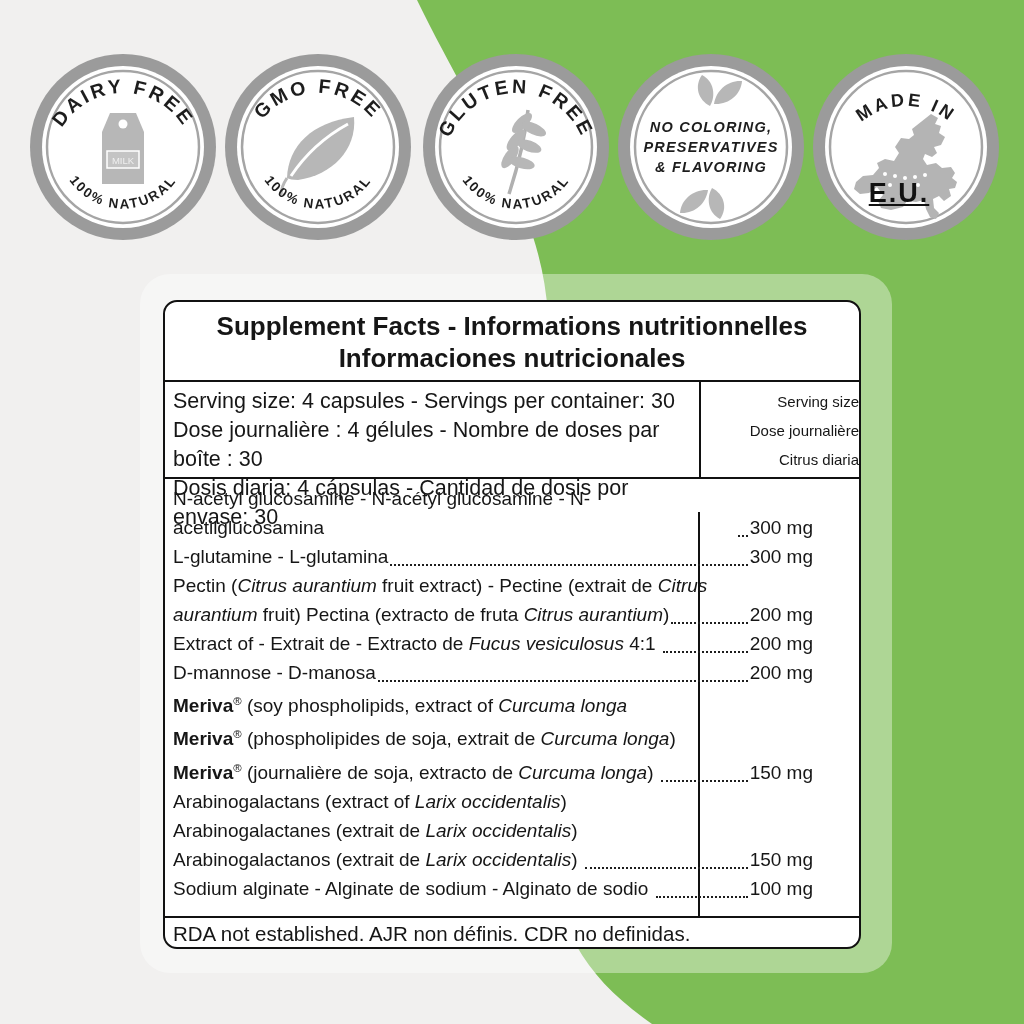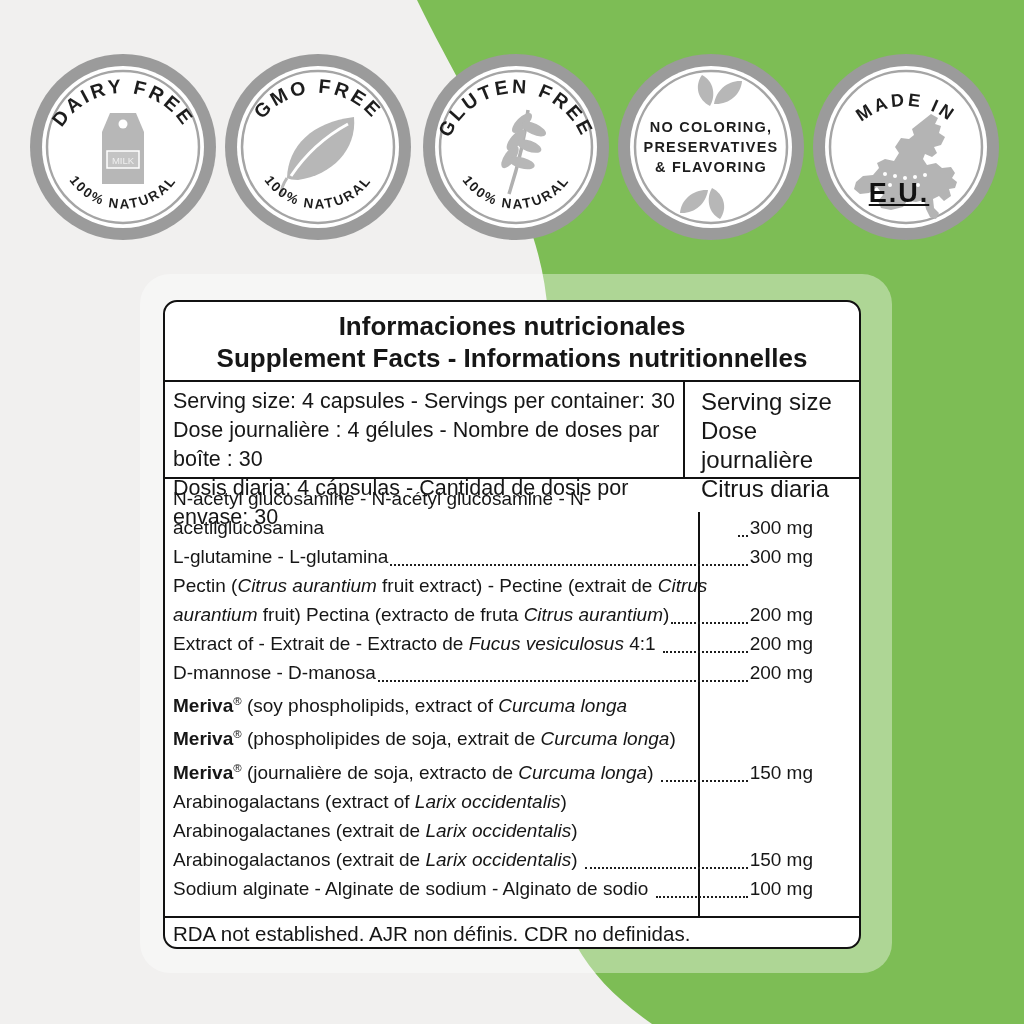--- a/index.html
+++ b/index.html
@@ -6,34 +6,34 @@
   .stage{position:relative;width:1024px;height:1024px;overflow:hidden;
          background:#f1f0ef;font-family:"Liberation Sans",sans-serif;color:#161616;}
   .bg-svg{position:absolute;left:0;top:0;width:1024px;height:1024px;}
   .card{position:absolute;left:140px;top:274px;width:752px;height:699px;
         background:rgba(255,255,255,0.38);border-radius:30px;}
   
   .badges{position:absolute;left:0;top:0;width:1024px;height:290px;}
   .badge{position:absolute;top:54px;width:186px;height:186px;}
   .badge svg{position:absolute;left:0;top:0;}
   .badge .overlay{position:absolute;left:0;top:0;width:186px;height:186px;
-                  display:flex;flex-direction:column;align-items:center;justify-content:center;}
+                  display:flex;flex-direction:column;align-items:center;justify-content:center;font-style:italic;}
   .badge4-line{font-size:14.5px;font-weight:bold;letter-spacing:1.2px;line-height:20px;color:#1d1d1d;}
   .eu-text{position:absolute;left:0;top:124px;width:172px;text-align:center;
            font-size:27px;font-weight:bold;letter-spacing:2px;color:#111;text-decoration:underline;}
   
   .panel{position:absolute;left:163px;top:300px;width:698px;height:649px;
          background:#fff;border:2.6px solid #111;border-radius:14px;
          box-sizing:border-box;display:flex;flex-direction:column;overflow:hidden;}
   .p-title{border-bottom:2.6px solid #111;text-align:center;padding:8px 4px 6px 4px;}
   .p-title div{font-size:26px;font-weight:bold;line-height:32px;}
   .p-serving{display:flex;border-bottom:2.6px solid #111;height:97px;box-sizing:border-box;}
   .p-serving .left{flex:1;padding:5px 4px 0 8px;font-size:21.5px;line-height:29px;border-radius:14px;}
-  .p-serving .right{width:158px;border-left:2.6px solid #111;text-align:left;
-                    padding-top:5px;font-size:24px;line-height:29px;padding-left:16px;}
+  .p-serving .right{width:158px;border-left:2.6px solid #111;text-align:right;
+                    padding-top:5px;font-size:15px;line-height:29px;}
   .p-rows{position:relative;flex:1;padding:5px 46px 0 8px;font-size:19px;line-height:29px;}
   .v-div{position:absolute;left:533px;top:33px;bottom:0;width:0;border-left:2.6px solid #111;}
   .ing-line{display:flex;align-items:flex-end;position:relative;z-index:1;}
   .ing-name{white-space:pre-wrap;}
   .leader{flex:1;border-bottom:2.7px dotted #1d1d1d;margin:0 2px 5px 2px;min-width:10px;}
   .amt{white-space:nowrap;}
   sup{font-size:60%;}
   .p-footer{border-top:2.6px solid #111;padding:3px 8px 0 8px;font-size:20.5px;line-height:26.5px;}
   b{font-weight:bold;}
   i{font-style:italic;}
@@ -171,22 +171,22 @@
           <textPath href="#arcT5" startOffset="50%" text-anchor="middle">MADE IN</textPath>
         </text>
       </svg>
       <div class="eu-text">E.U.</div>
     </div>
   </div>
 
   <div class="panel">
 
     <div class="p-title">
+      <div>Supplement Facts - Informations nutritionnelles</div>
       <div>Informaciones nutricionales</div>
-      <div>Supplement Facts - Informations nutritionnelles</div>
     </div>
 
     <div class="p-serving">
       <div class="left" id="serving-left">
           <div>Serving size: 4 capsules - Servings per container: 30</div>
           <div>Dose journalière : 4 gélules - Nombre de doses par boîte : 30</div>
           <div>Dosis diaria: 4 cápsulas - Cantidad de dosis por envase: 30</div>
         </div>
       <div class="right" id="serving-right">
           <div>Serving size</div>

